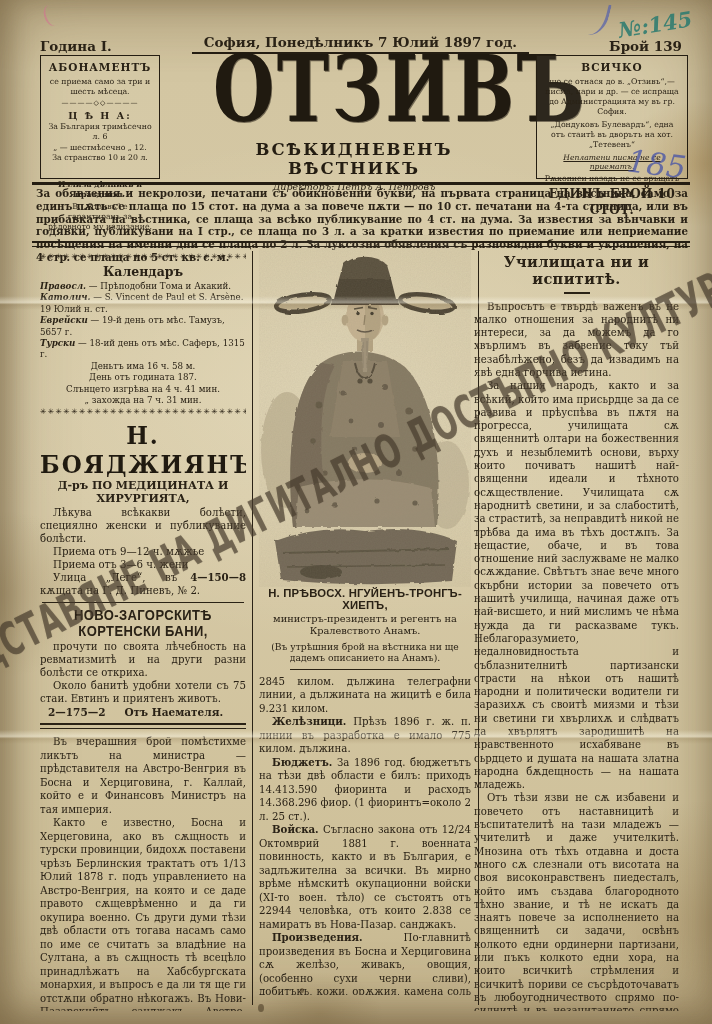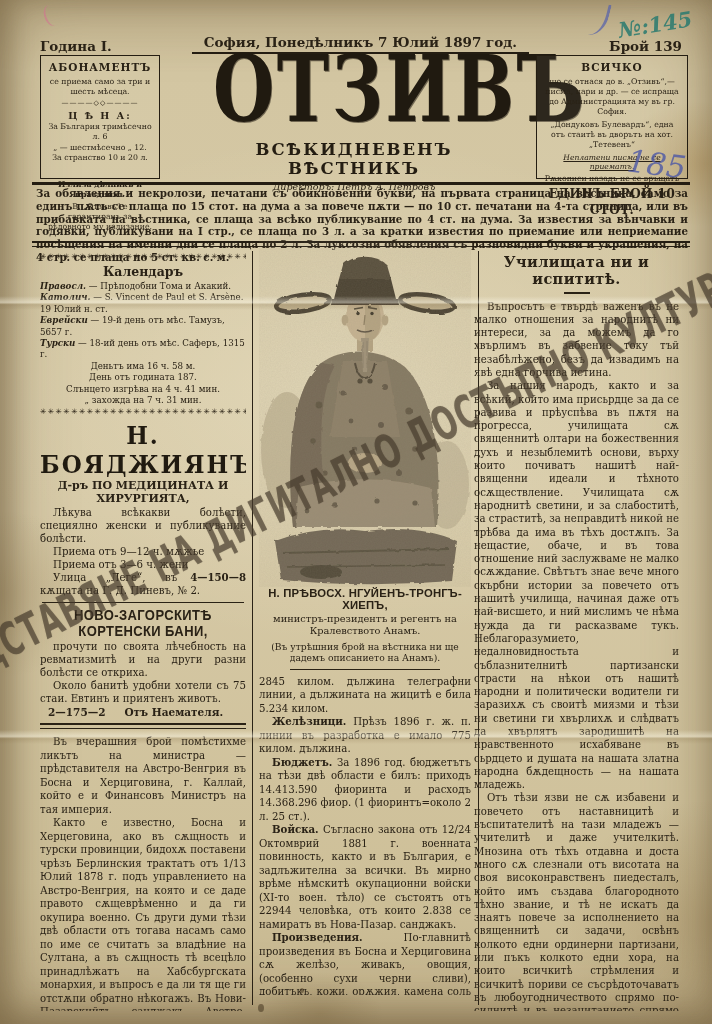--- a/index.html
+++ b/index.html
@@ -237,21 +237,21 @@
           </g>
         </g>
         <rect x="0" y="0" width="212" height="352" filter="url(#noise)" opacity="0.35"></rect>
       </svg>
     </div>
     <div class="cap-title">Н. ПРѢВОСХ. НГУЙЕНЪ-ТРОНГЪ-ХИЕПЪ,</div>
     <div class="cap-sub">министръ-президентъ и регентъ на Кралевството Анамъ.</div>
     <div class="cap-note">(Въ утрѣшния брой на вѣстника ни ще дадемъ описанието на Анамъ).</div>
     <div class="cap-rule"></div>
     <div class="art">
-      <p class="noind"><b class="lead"></b><span>2845 килом. дължина телеграфни линии, а дължината на жицитѣ е била 5.234 килом.</span></p>
+      <p class="noind"><b class="lead"></b><span>2845 килом. дължина телеграфни линии, а дължината на жицитѣ е била 9.231 килом.</span></p>
       <p><b class="lead">Желѣзници.</b><span> Прѣзъ 1896 г. ж. п. линии въ разработка е имало 775 килом. дължина.</span></p>
       <p><b class="lead">Бюджетъ.</b><span> За 1896 год. бюджетътъ на тѣзи двѣ области е билъ: приходъ 14.413.590 фиоринта и расходъ 14.368.296 фиор. (1 фиоринтъ=около 2 л. 25 ст.).</span></p>
       <p><b class="lead">Войска.</b><span> Съгласно закона отъ 12/24 Октомврий 1881 г. военната повинность, както и въ България, е задлъжителна за всички. Въ мирно врѣме нѣмскитѣ окупационни войски (XI-то воен. тѣло) се състоятъ отъ 22944 человѣка, отъ които 2.838 се намиратъ въ Нова-Пазар. санджакъ.</span></p>
       <p><b class="lead">Произведения.</b><span> По-главнитѣ произведения въ Босна и Херциговина сѫ желѣзо, живакъ, овощия, (особенно сухи черни сливи), добитъкъ, кожи, орѫжия, камена соль и пр. По-голѣмата часть отъ населението е землѣдѣлческо.</span></p>
 
     </div>
   </div>
 
   <div class="vrule v2"></div>
 

